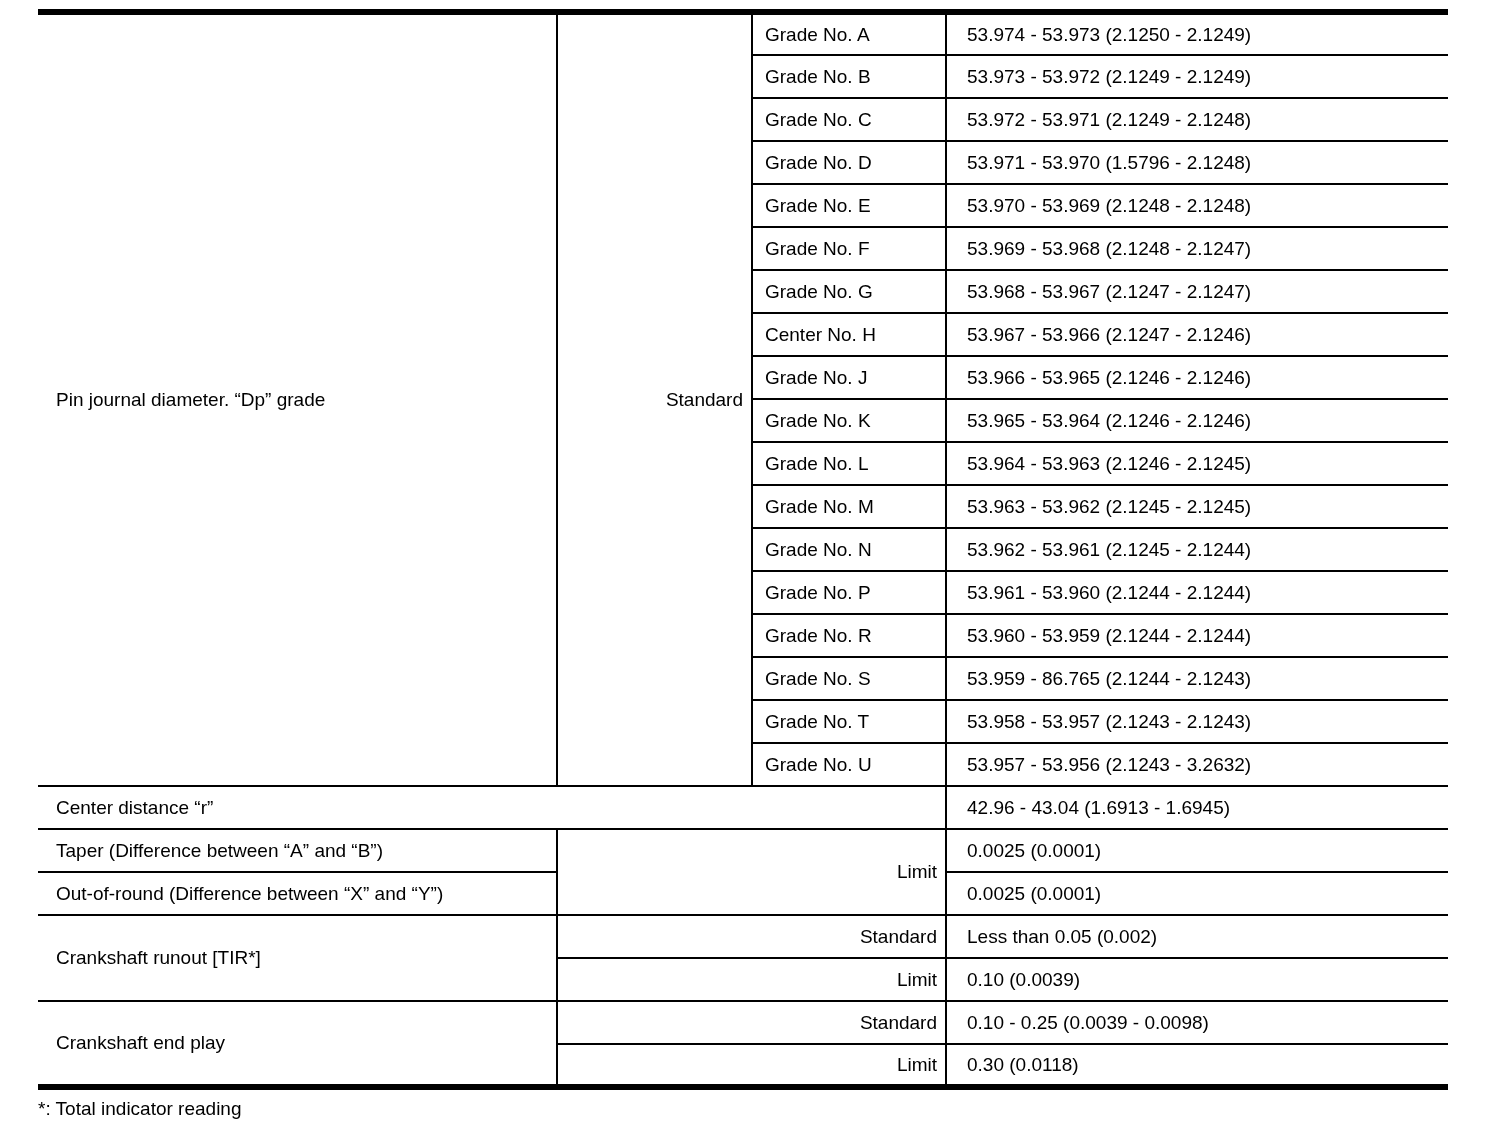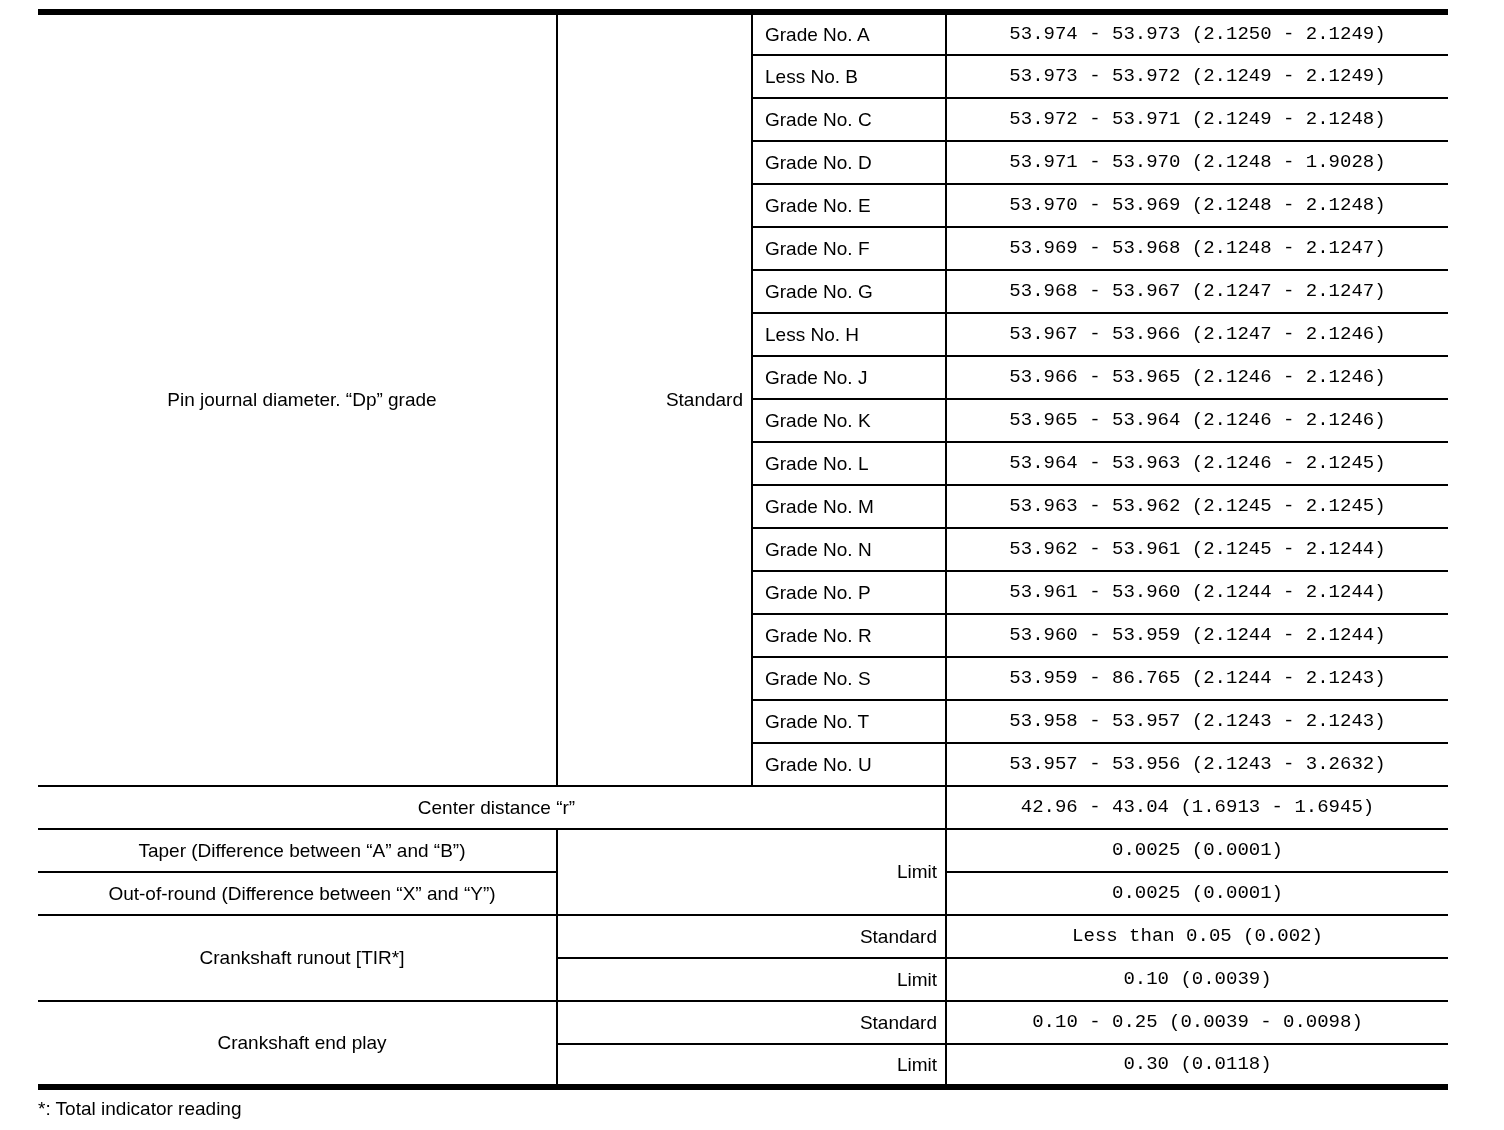--- a/index.html
+++ b/index.html
@@ -28,24 +28,24 @@
   }
   table.specs tr { height: 43px; }
   table.specs td {
     border: 2px solid #000;
     font-size: 19px;
     line-height: 1.15;
     vertical-align: middle;
     overflow: hidden;
     box-sizing: border-box;
   }
-  td.label  { text-align: center;  padding: 3px 8px 3px 18px; }
+  td.label  { text-align: left;  padding: 3px 8px 3px 18px; }
   td.cond   { text-align: right;  padding: 3px 8px 3px 16px; }
   td.grade  { text-align: left;  padding: 3px 12px 3px 12px; }
-  td.value  { text-align: center; padding: 3px 20px; font-family: Liberation Mono, monospace; }
+  td.value  { padding: 3px 20px; }
   .footnote {
     margin-top: 8px;
     font-size: 19px;
     color: #000000;
   }
 </style>
 </head>
 <body>
 
 <div class="page">
@@ -57,45 +57,45 @@
       <col style="width:502px">
     </colgroup>
     <tbody>
       <tr>
         <td class="label" rowspan="18">Pin journal diameter. “Dp” grade</td>
         <td class="cond" rowspan="18">Standard</td>
         <td class="grade">Grade No. A</td>
         <td class="value">53.974 - 53.973 (2.1250 - 2.1249)</td>
       </tr>
       <tr>
-        <td class="grade">Less No. B</td>
+        <td class="grade">Grade No. B</td>
         <td class="value">53.973 - 53.972 (2.1249 - 2.1249)</td>
       </tr>
       <tr>
         <td class="grade">Grade No. C</td>
         <td class="value">53.972 - 53.971 (2.1249 - 2.1248)</td>
       </tr>
       <tr>
         <td class="grade">Grade No. D</td>
-        <td class="value">53.971 - 53.970 (2.1248 - 1.9028)</td>
+        <td class="value">53.971 - 53.970 (1.5796 - 2.1248)</td>
       </tr>
       <tr>
         <td class="grade">Grade No. E</td>
         <td class="value">53.970 - 53.969 (2.1248 - 2.1248)</td>
       </tr>
       <tr>
         <td class="grade">Grade No. F</td>
         <td class="value">53.969 - 53.968 (2.1248 - 2.1247)</td>
       </tr>
       <tr>
         <td class="grade">Grade No. G</td>
         <td class="value">53.968 - 53.967 (2.1247 - 2.1247)</td>
       </tr>
       <tr>
-        <td class="grade">Less No. H</td>
+        <td class="grade">Center No. H</td>
         <td class="value">53.967 - 53.966 (2.1247 - 2.1246)</td>
       </tr>
       <tr>
         <td class="grade">Grade No. J</td>
         <td class="value">53.966 - 53.965 (2.1246 - 2.1246)</td>
       </tr>
       <tr>
         <td class="grade">Grade No. K</td>
         <td class="value">53.965 - 53.964 (2.1246 - 2.1246)</td>
       </tr>

